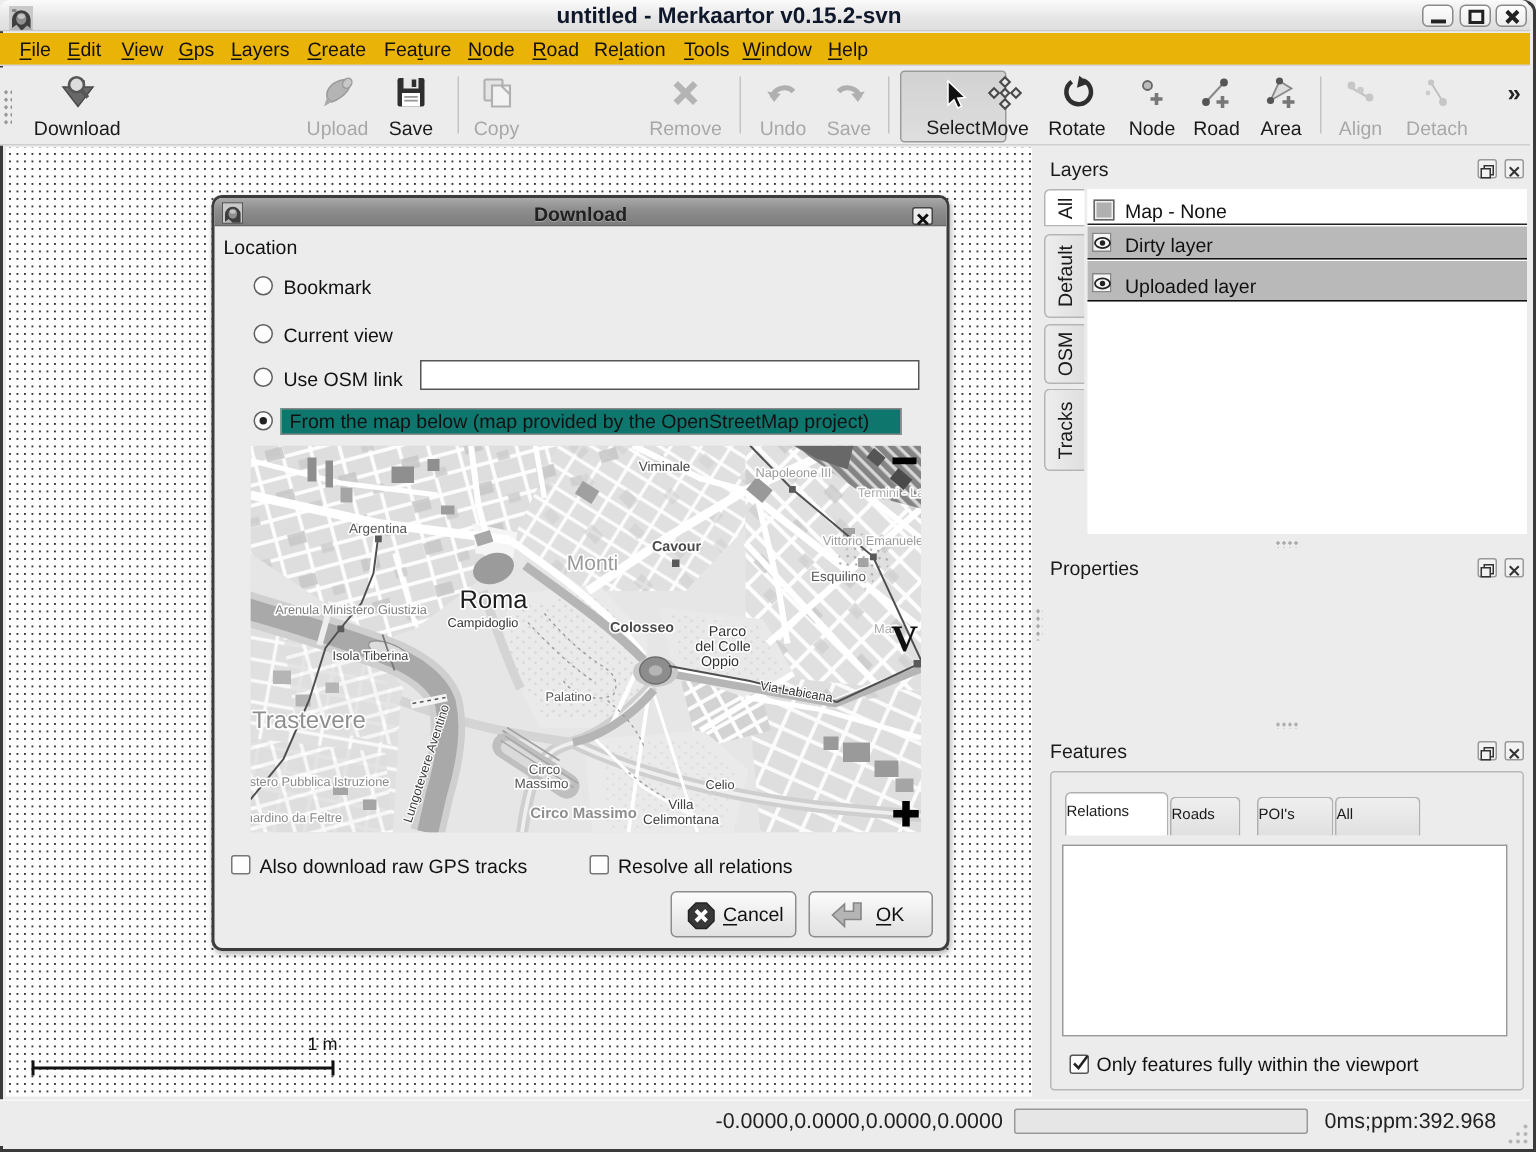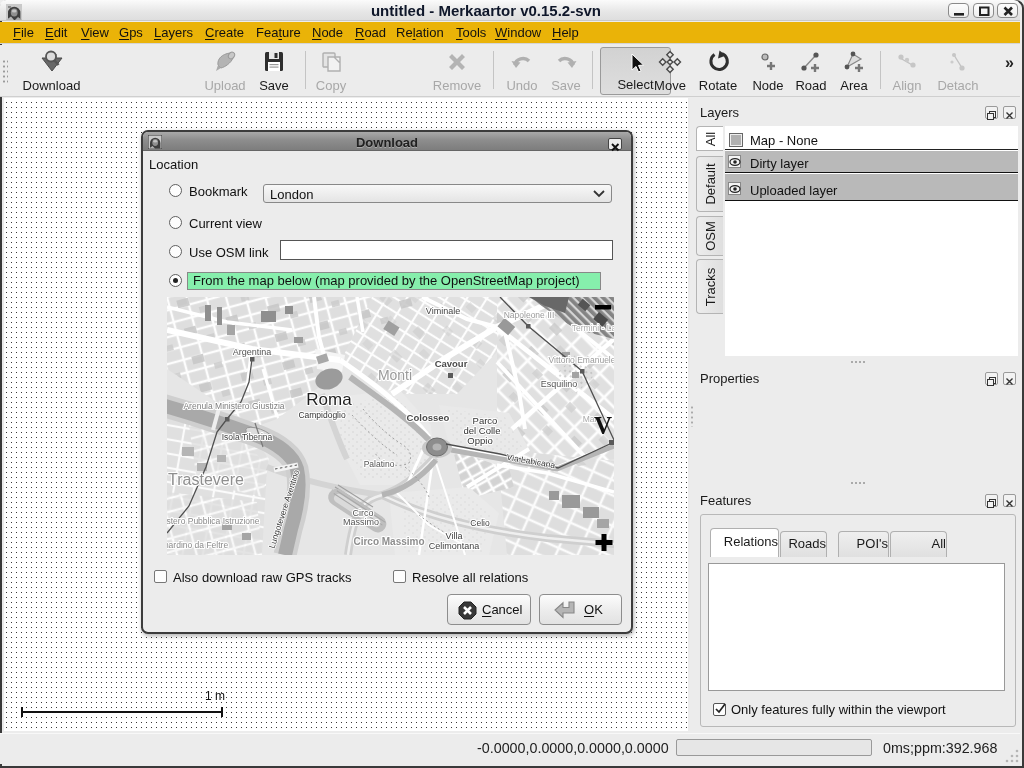--- a/index.html
+++ b/index.html
@@ -18,21 +18,21 @@
 .tb .lbl{position:absolute;bottom:2px;width:100%;left:0}
 .tb.dis{color:#a8a8a8}
 .tb svg{position:absolute;top:3px;left:50%;transform:translateX(-50%)}
 .tsep{position:absolute;top:6px;width:1px;height:38px;background:#c4c4c4}
 #canvas{position:absolute;left:4px;top:98px;width:684px;height:633px;background:#fff}
 #statusbar{position:absolute;left:0;top:733px;width:1020px;height:31px;background:#ececec;border-top:1px solid #f8f8f8}
 .panel-title{position:absolute;font-size:13px;color:#1a1a1a}
 .pbtn{position:absolute;width:13px;height:13px;border:1px solid #9a9a9a;border-radius:2px;background:#f2f2f2}
 .vtab{position:absolute;left:697px;width:27px;background:linear-gradient(90deg,#ededed,#dfdfdf);border:1px solid #b4b4b4;border-right:none;border-radius:4px 0 0 4px;color:#1a1a1a}
 .vtab div{transform:rotate(-90deg);transform-origin:center;font-size:13px;white-space:nowrap;position:absolute;left:50%;top:50%}
-.ftab{position:absolute;border:1px solid #b0b0b0;border-bottom:none;border-radius:4px 4px 0 0;background:linear-gradient(#efefef,#e0e0e0);font-size:13px;color:#1a1a1a;text-align:right}
+.ftab{position:absolute;border:1px solid #b0b0b0;border-bottom:none;border-radius:4px 4px 0 0;background:linear-gradient(#efefef,#e0e0e0);font-size:10px;color:#1a1a1a;text-align:left}
 .row-gray{position:absolute;left:725px;width:293px;background:#b9b9b9;font-size:13px;color:#111}
 .dlg-lbl{font-size:13px;color:#111;position:absolute}
 .radio{position:absolute;width:13px;height:13px;border-radius:50%;border:1px solid #5f5f5f;background:#fdfdfd}
 .radio.sel::after{content:"";position:absolute;left:3px;top:3px;width:5px;height:5px;border-radius:50%;background:#222}
 .btn{position:absolute;border:1px solid #8d8d8d;border-radius:4px;background:linear-gradient(#fcfcfc,#ececec 55%,#e2e2e2);font-size:13px;color:#111}
 .cb{position:absolute;width:13px;height:13px;border:1px solid #777;border-radius:2px;background:#fdfdfd}
 u{text-decoration-thickness:1px;text-underline-offset:2px}
 </style></head>
 <body>
 <div id="win"></div>
@@ -326,33 +326,27 @@
       <ellipse cx="7.2" cy="6.2" rx="2" ry="1.3" fill="#c4c4c4"></ellipse>
       <path d="M1,13.5 L4.5,11 L7,13.5 Z" fill="#b5b5b5"></path>
     </svg>
   <div style="position:absolute;left:0;top:3px;width:100%;text-align:center;font-weight:bold;font-size:13px;color:#202020;text-shadow:0 1px 0 #aaa">Download</div>
   <div style="position:absolute;left:465px;top:6px;width:14px;height:12px;border:1px solid #444;border-radius:2px;background:#ececec"><svg width="13" height="11">
         <path d="M3 2 l6.5 6.5 m0 -6.5 l-6.5 6.5" stroke="#111" stroke-width="1.9"></path>
       </svg></div>
   <div style="position:absolute;left:6px;top:25px;font-size:13px;font-weight:normal;color:#111">Location</div>
   <div class="radio" style="left:26px;top:52px"></div>
   <div class="dlg-lbl" style="left:46px;top:52px">Bookmark</div>
-  <div style="position:absolute;left:120px;top:52px;width:349px;height:19px;border:1px solid #888;border-radius:3px;background:linear-gradient(#f8f8f8,#e4e4e4)">
-    <div style="position:absolute;left:6px;top:2px;font-size:13px;color:#111">London</div>
-    <svg style="position:absolute;right:5px;top:4px" width="14" height="10">
-        <path d="M2 2 l5 5 l5 -5" fill="none" stroke="#333" stroke-width="1.8"></path>
-      </svg>
-  </div>
   <div class="radio" style="left:26px;top:84px"></div>
   <div class="dlg-lbl" style="left:46px;top:84px">Current view</div>
   <div class="radio" style="left:26px;top:113px"></div>
   <div class="dlg-lbl" style="left:46px;top:113px">Use OSM link</div>
   <div style="position:absolute;left:137px;top:108px;width:333px;height:20px;border:1px solid #555;background:#fff"></div>
   <div class="radio sel" style="left:26px;top:142px"></div>
-  <div style="position:absolute;left:44px;top:140px;width:414px;height:18px;border:1px solid #888;background:#86efac;font-size:13px;color:#111;padding-left:5px;line-height:16px">From the map below (map provided by the OpenStreetMap project)</div>
+  <div style="position:absolute;left:44px;top:140px;width:414px;height:18px;border:1px solid #888;background:#0f766e;font-size:13px;color:#111;padding-left:5px;line-height:16px">From the map below (map provided by the OpenStreetMap project)</div>
 
   <div id="map" style="position:absolute;left:24px;top:165px;width:447px;height:258px;background:#e3e3e3;overflow:hidden">
   <svg width="447" height="258" viewBox="0 0 447 258" style="position:absolute;left:0;top:0">
   <defs>
     <pattern id="p1" width="19" height="13" patternUnits="userSpaceOnUse" patternTransform="rotate(-15)">
             <rect width="19" height="13" fill="#fdfdfd"></rect>
             <rect x="1.2" y="1.2" width="16.6" height="10.6" fill="#dedede"></rect>
           </pattern>
     <pattern id="p2" width="17" height="12" patternUnits="userSpaceOnUse" patternTransform="rotate(32)">
             <rect width="17" height="12" fill="#fdfdfd"></rect>

